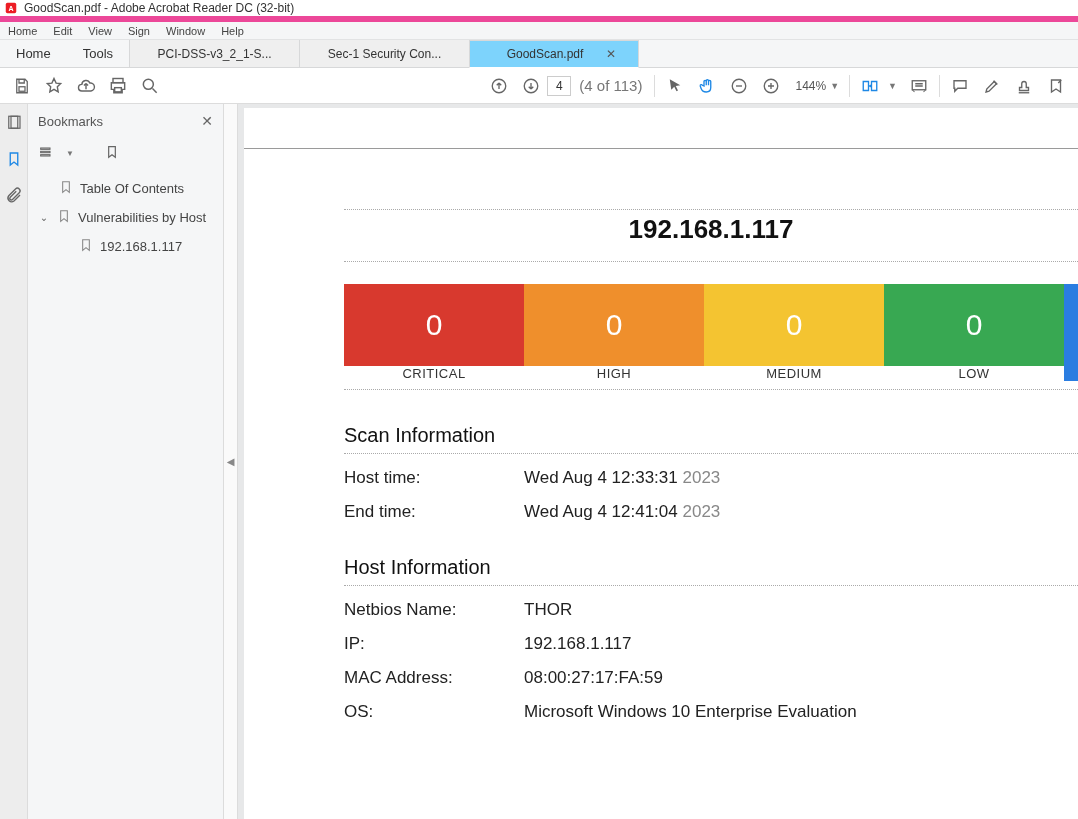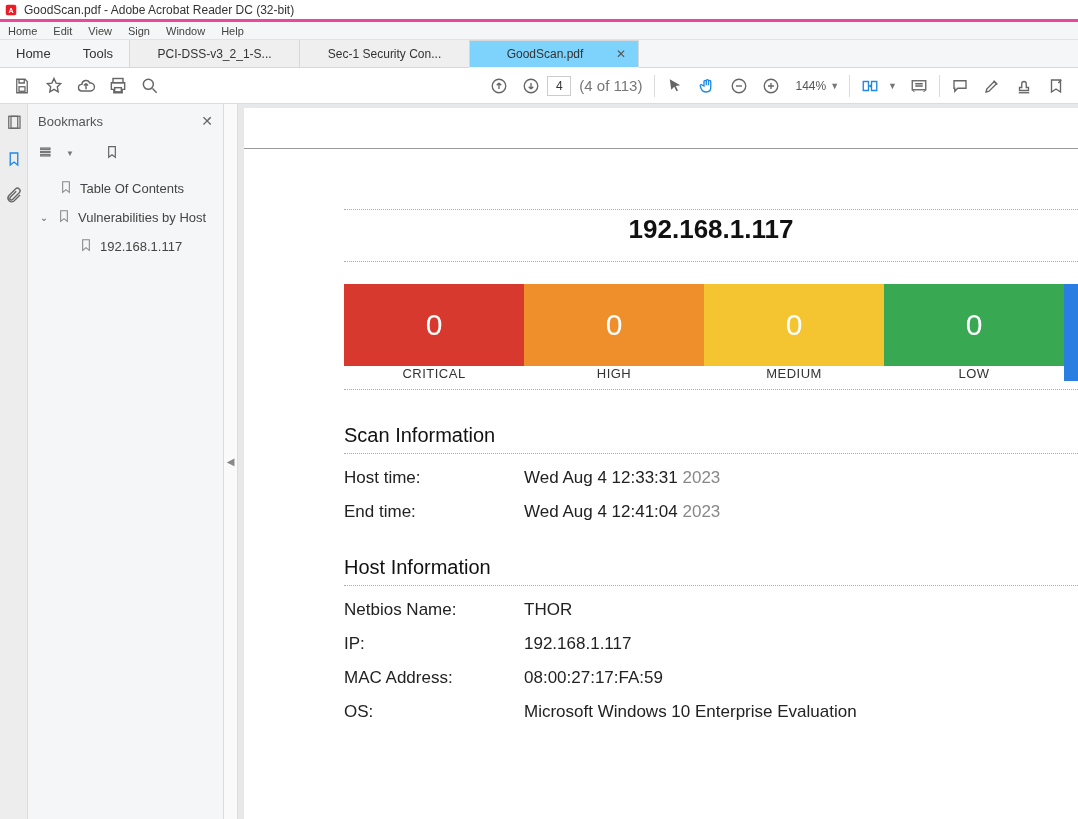--- a/index.html
+++ b/index.html
@@ -1,27 +1,27 @@
 <!DOCTYPE html>
 <html><head>
 <meta charset="utf-8">
 <style>
   * { box-sizing: border-box; }
   html,body { margin:0; padding:0; font-family: "Segoe UI", Tahoma, sans-serif; font-size:12px; color:#333; background:#fff; height:100%; width:1078px; overflow:hidden;}
   
-  .titlebar { height:22px; display:flex; align-items:center; padding:0 4px; background:#fff; border-bottom:3px solid #ec4899;}
+  .titlebar { height:22px; display:flex; align-items:center; padding:0 4px; background:#fff; border-bottom:6px solid #ec4899;}
   .titlebar .app-icon { width:14px; height:14px; margin-right:6px; display:flex; align-items:center; justify-content:center;}
   .titlebar .title-text { font-size:12px; color:#333;}
   
   .menubar { height:18px; background:#f5f6f7; display:flex; align-items:center; padding:0 0px; gap:0; border-bottom:1px solid #e2e3e4;}
   .menubar span { padding:2px 8px; font-size:11px; color:#444; }
   
   .tabstrip { height:28px; background:#f5f6f7; display:flex; align-items:stretch; border-bottom:1px solid #d7d8d9;}
   .tabstrip .modetab { padding:0 16px; display:flex; align-items:center; font-size:13px; color:#333;}
-  .tabstrip .doctab { width:170px; background:#efefef; border-left:1px solid #d7d8d9; display:flex; align-items:center; justify-content:center; padding:0 12px; gap:8px; font-size:12px; color:#333; position:relative;}
+  .tabstrip .doctab { width:170px; background:#efefef; border-left:1px solid #d7d8d9; display:flex; align-items:center; justify-content:center; padding:0 22px; gap:8px; font-size:12px; color:#333; position:relative;}
   .tabstrip .doctab.active { background:#7dd3fc; border-top:1px solid #d7d8d9; border-right:1px solid #d7d8d9; border-bottom:1px solid #fff; margin-bottom:-1px;}
   .tabstrip .doctab .close { font-size:12px; color:#555; margin-left:auto;}
   .tabstrip .doctab .label { white-space:nowrap; overflow:hidden; text-overflow:ellipsis; flex:1; text-align:center;}
   .tabstrip .filler { flex:1;}
   
   .toolbar { height:36px; background:#fff; border-bottom:1px solid #dcdcdc; display:flex; align-items:center; padding:0 6px; gap:0;}
   .toolbar .tb-btn { width:32px; height:32px; display:flex; align-items:center; justify-content:center; color:#555;}
   .toolbar .sep { width:1px; height:22px; background:#dcdcdc; margin:0 4px;}
   .toolbar .spacer { flex:1;}
   .toolbar .page-input { width:24px; height:20px; border:1px solid #ccc; text-align:center; font-size:12px; color:#333;}

